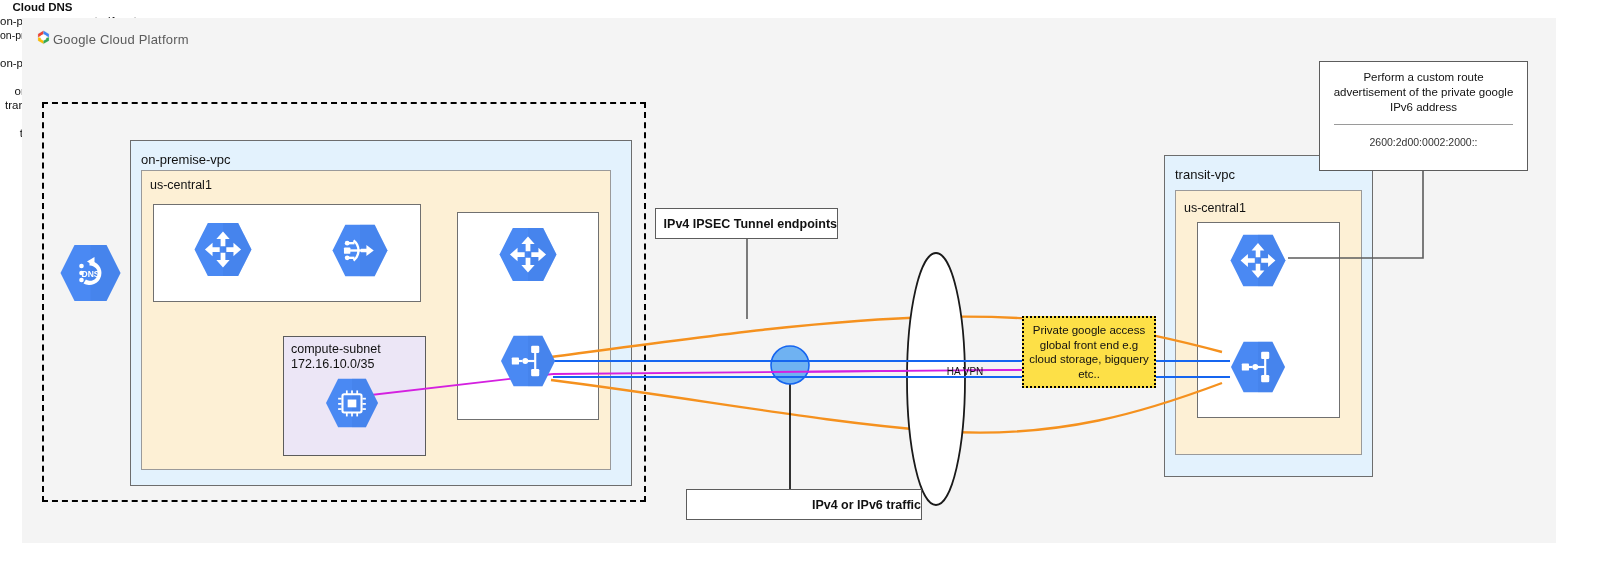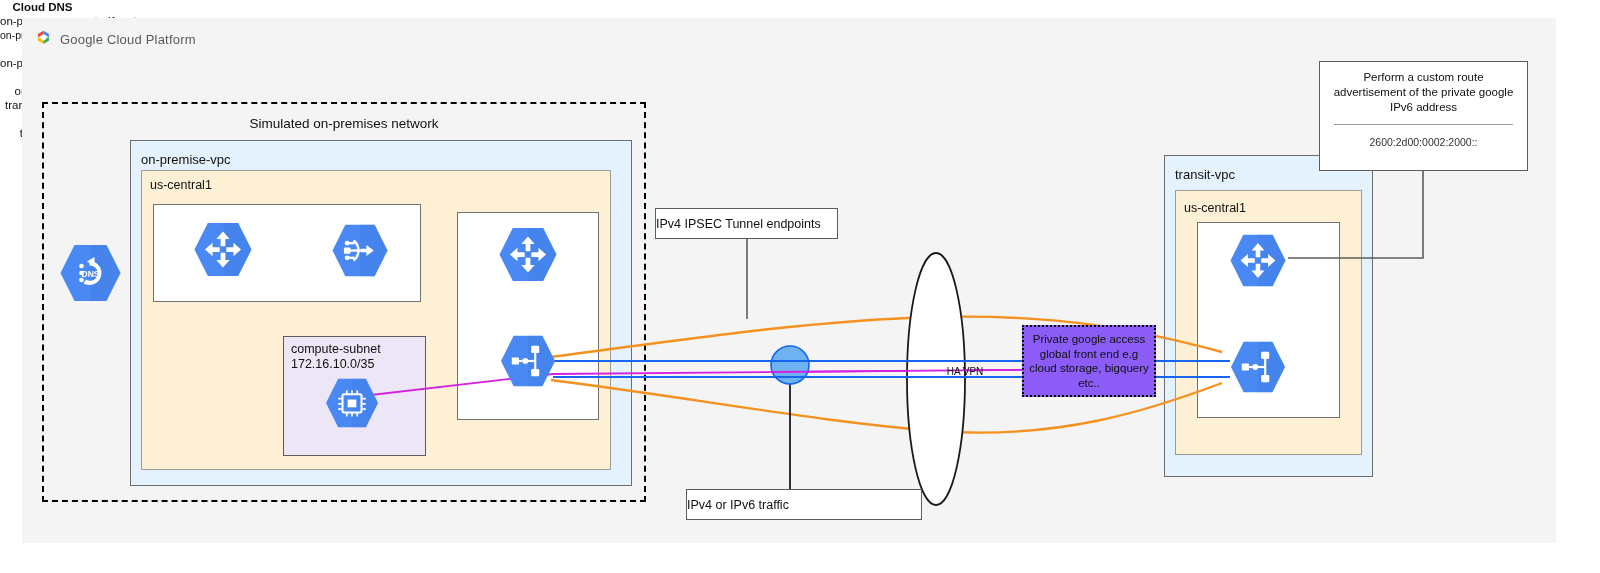--- a/index.html
+++ b/index.html
@@ -4,21 +4,21 @@
 <style>
   html,body{margin:0;padding:0;background:#ffffff;}
   body{width:1600px;height:573px;overflow:hidden;
        font-family:"Liberation Sans","DejaVu Sans",sans-serif;color:#000;}
   #root{position:relative;width:1600px;height:573px;}
   .panel{position:absolute;left:22px;top:18px;width:1534px;height:525px;background:#f4f4f4;}
   .abs{position:absolute;box-sizing:border-box;}
   .lbl{position:absolute;box-sizing:border-box;text-align:center;white-space:nowrap;}
 
   
-  .gcp{position:absolute;left:34px;top:28px;display:flex;align-items:center;gap:7px;}
+  .gcp{position:absolute;left:34px;top:28px;display:flex;align-items:center;}
   .gcp-text{font-size:13px;color:#5b5b5b;letter-spacing:.2px;}
 
   
   .simnet{left:42px;top:102px;width:604px;height:400px;border:2px dashed #000;background:transparent;}
   .simnet-title{left:42px;top:116px;width:604px;font-size:13.5px;color:#111;}
 
   .vpc-onprem{left:130px;top:140px;width:502px;height:346px;background:#e3f2fd;border:1px solid #6d6d6d;}
   .vpc-transit{left:1164px;top:155px;width:209px;height:322px;background:#e3f2fd;border:1px solid #6d6d6d;}
   .vpc-title{font-size:13px;color:#111;}
 
@@ -32,28 +32,28 @@
   .box-vpn-onprem{left:457px;top:212px;width:142px;height:208px;}
   .box-vpn-transit{left:1197px;top:222px;width:143px;height:196px;}
 
   .subnet{left:283px;top:336px;width:143px;height:120px;background:#ece6f6;border:1px solid #5c5c5c;}
   .subnet-label{position:absolute;left:291px;top:342px;font-size:12.5px;line-height:15px;color:#111;text-align:left;}
 
   
   .note{background:#ffffff;border:1px solid #5c5c5c;box-sizing:border-box;}
   .note-ipsec{left:655px;top:208px;width:183px;height:31px;}
   .note-traffic{left:686px;top:489px;width:236px;height:31px;}
-  .note-text{font-size:12.5px;line-height:31px;text-align:left;color:#111;}
+  .note-text{font-size:12.5px;line-height:31px;text-align:right;color:#111;font-weight:bold;}
 
   .note-route{left:1319px;top:28px;width:209px;height:110px;margin-top:33px;}
   .note-route-head{font-size:11.5px;line-height:15px;text-align:center;color:#111;padding:8px 6px 0 6px;}
   .note-route-hr{height:1px;background:#9a9a9a;margin:9px 14px 0 14px;}
   .note-route-addr{font-size:10.5px;text-align:center;color:#333;margin-top:11px;}
 
-  .dotted-box{left:1022px;top:325px;width:134px;height:72px;border:2px dotted #000;background:#8b5cf6;}
+  .dotted-box{left:1022px;top:316px;width:134px;height:72px;border:2px dotted #000;background:#fde047;}
   .dotted-text{font-size:11.5px;line-height:14.5px;text-align:center;color:#111;padding-top:5px;}
 
   
   .cap{font-size:11.5px;line-height:14px;color:#111;text-align:center;white-space:nowrap;}
   .cap-sm{font-size:10.5px;}
 
   .havpn-label{position:absolute;left:927px;top:366px;width:76px;text-align:center;font-size:10px;color:#111;}
 
   svg.layer{position:absolute;left:0;top:0;width:1600px;height:573px;pointer-events:none;}
   .icon-wrap{position:absolute;}
@@ -73,21 +73,20 @@
         <path d="M12 3.6l6.8 3.9v4.3l-3.3-1.9V9.4L12 7.5z" fill="#4285f4"></path>
         <path d="M5.2 11.8v4.3L12 20v-3.9l-3.5-2v-1.5z" fill="#fbbc05"></path>
         <path d="M18.8 11.8v4.3L12 20v-3.9l3.5-2v-1.5z" fill="#34a853"></path>
         <circle cx="12" cy="11.8" r="3.1" fill="#ffffff"></circle>
       </svg>
     </span>
     <span class="gcp-text">Google Cloud Platform</span>
   </div>
 
   <div class="abs simnet"></div>
-  <div class="lbl simnet-title">Simulated on-premises network</div>
 
   <div class="abs vpc-onprem"></div>
   <div class="lbl vpc-title" style="left:141px;top:152px;width:200px;text-align:left;">on-premise-vpc</div>
 
   <div class="abs region region-onprem"></div>
   <div class="lbl region-title" style="left:150px;top:178px;width:200px;text-align:left;">us-central1</div>
 
   <div class="abs white-box box-nat"></div>
   <div class="abs white-box box-vpn-onprem"></div>
 

